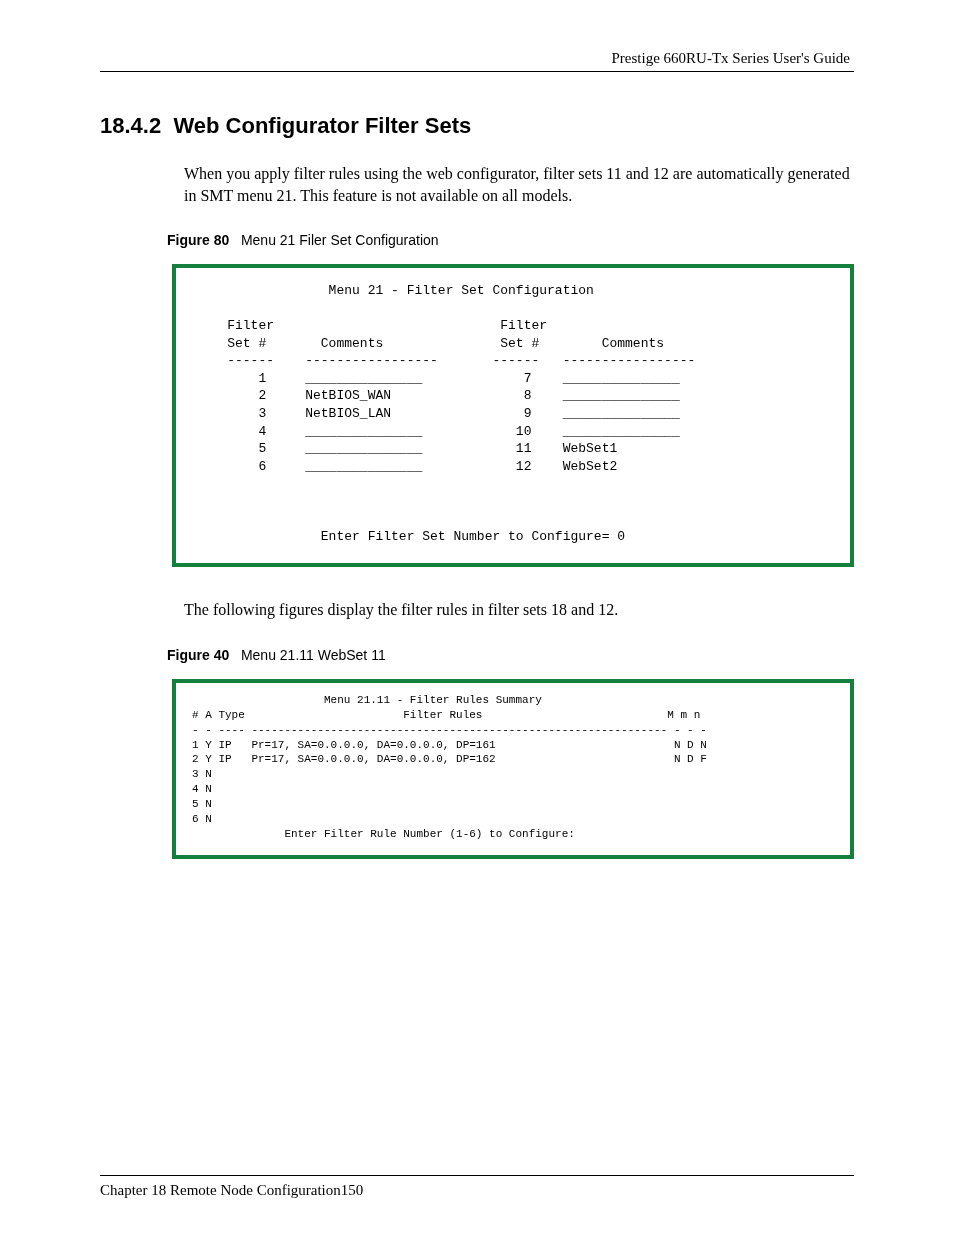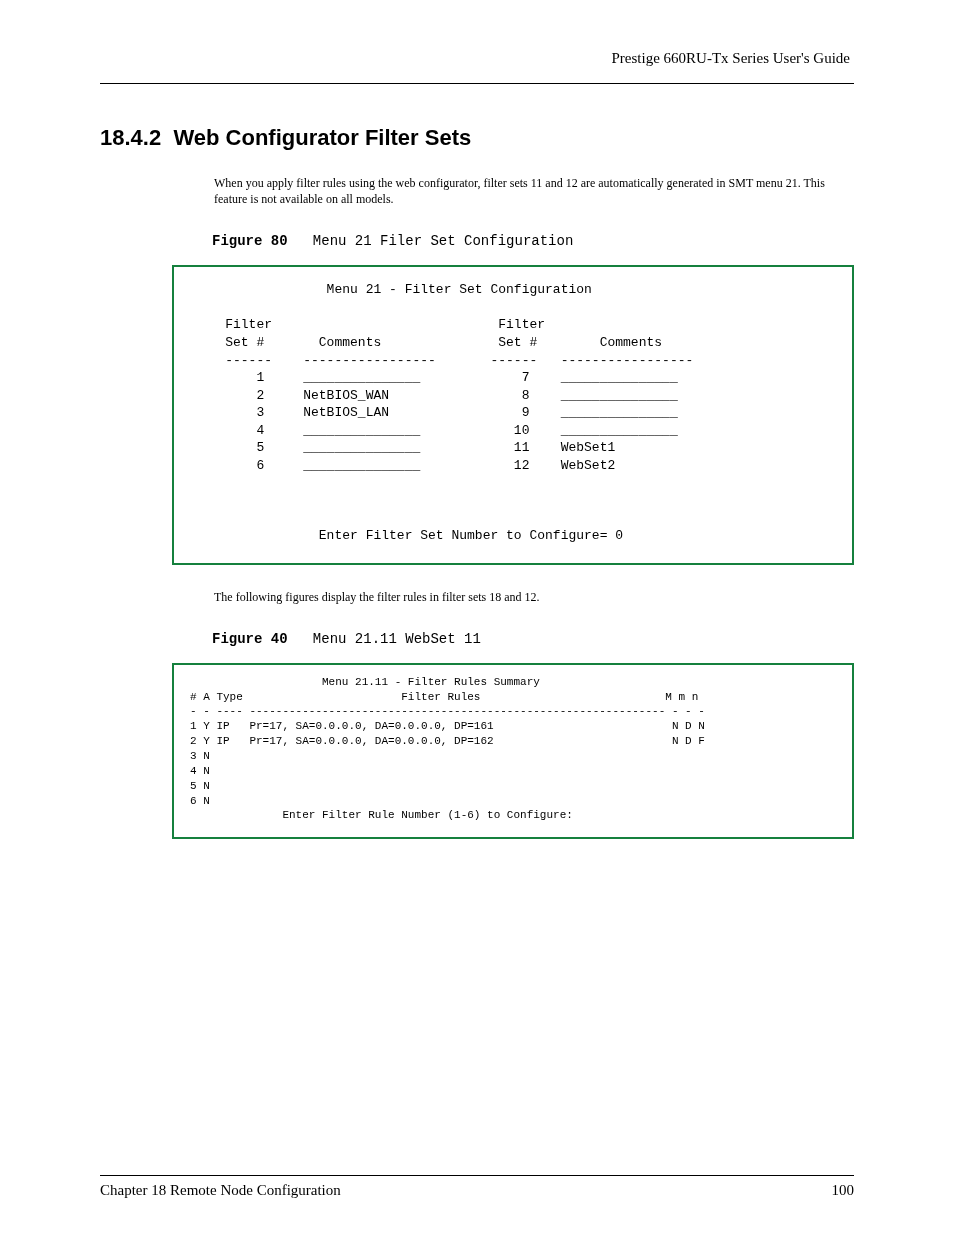--- a/index.html
+++ b/index.html
@@ -11,79 +11,78 @@
       font-family: "Times New Roman", Times, serif;
       background: #fff;
       width: 954px;
       height: 1235px;
       position: relative;
       padding: 50px 100px 40px 100px;
     }
     .header-guide {
       text-align: right;
       font-size: 15px;
-      margin-bottom: 16px;
+      margin-bottom: 4px;
       padding-right: 4px;
     }
     .hr-top {
       border: none;
       border-top: 1.5px solid #000;
       margin-bottom: 32px;
     }
     .section-title {
       font-family: Arial, Helvetica, sans-serif;
       font-weight: bold;
       font-size: 22px;
       margin-bottom: 24px;
       margin-top: 41px;
     }
     .body-text {
-      font-size: 12px;
+      font-size: 16px;
       line-height: 1.35;
-      margin-left: 114px;
+      margin-left: 84px;
       margin-bottom: 26px;
     }
     .figure-caption {
-      font-family: Liberation Mono, monospace;
+      font-family: Liberation Sans, sans-serif;
       font-size: 14px;
-      margin-left: 112px;
+      margin-left: 67px;
       margin-bottom: 16px;
     }
     .figure-caption .fig-label {
       font-weight: bold;
     }
     .terminal-box {
-      border: 2px solid #15803d;
+      border: 4px solid #15803d;
       margin-left: 72px;
       padding: 14px 20px 18px 20px;
       font-family: "Courier New", Courier, monospace;
       font-size: 13px;
       line-height: 1.35;
       white-space: pre;
-      margin-bottom: 24px;
+      margin-bottom: 32px;
       overflow: hidden;
     }
     .terminal-box.box2 {
       padding: 10px 8px 14px 16px;
       font-size: 11px;
     }
     .footer {
       position: absolute;
       bottom: 36px;
       left: 100px;
       right: 100px;
     }
     .hr-bottom {
       border: none;
       border-top: 1px solid #000;
       margin-bottom: 6px;
     }
     .footer-line {
       display: flex;
-      justify-content: space-between;
       font-size: 15px;
     }
   </style>
 </head>
 <body>
 
 <div class="header-guide">Prestige 660RU-Tx Series User's Guide</div>
 <hr class="hr-top">
 
 <h2 class="section-title">
@@ -126,15 +125,15 @@
 3 N
 4 N
 5 N
 6 N
               Enter Filter Rule Number (1-6) to Configure:</div>
 
 <div class="footer">
   <hr class="hr-bottom">
   <div class="footer-line">
     <span>Chapter 18 Remote Node Configuration</span>
-    <span>100</span>
+    <span>150</span>
   </div>
 </div>
 
 </body></html>

